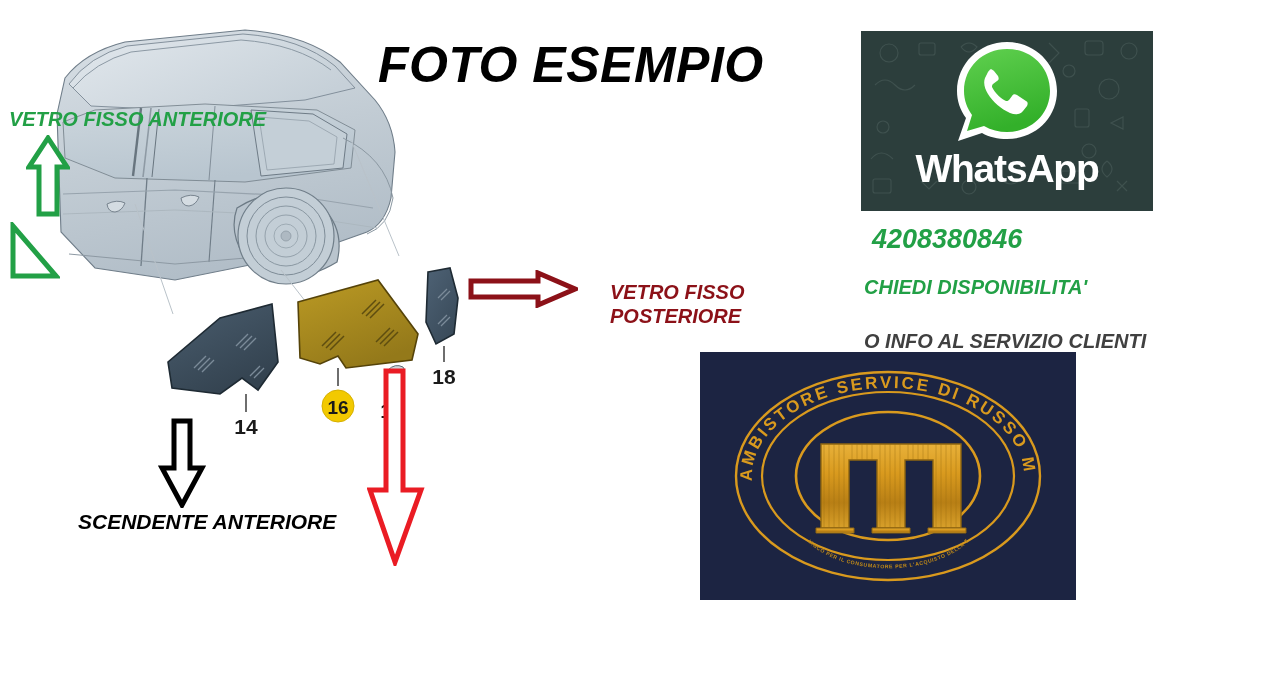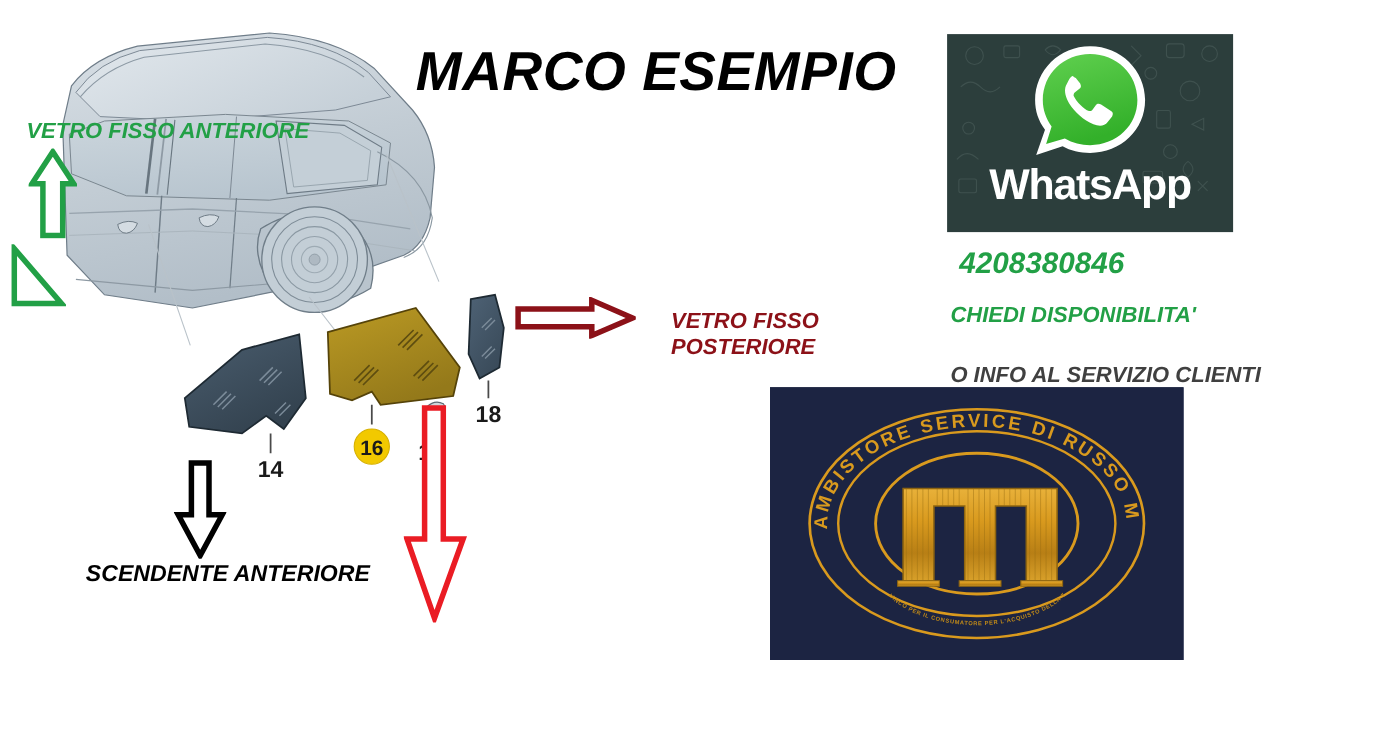--- a/index.html
+++ b/index.html
@@ -38,21 +38,21 @@
   }
 
   
   .label-text {
     font-weight: bold;
     font-style: italic;
     white-space: nowrap;
     line-height: 1.18;
   }
   #label-vetro-fisso-anteriore {
-    left: 24px; top: 108px;
+    left: 9px; top: 108px;
     font-size: 20px;
     color: #22A046;
   }
   #label-vetro-fisso-posteriore {
     left: 610px; top: 281px;
     font-size: 20px;
     color: #8C1118;
   }
   #label-scendente-anteriore {
     left: 78px; top: 510px;
@@ -68,21 +68,21 @@
   
   #arrow-green-up { left: 26px; top: 135px; width: 44px; height: 82px; }
   #shape-green-triangle { left: 8px; top: 222px; width: 52px; height: 58px; }
   #arrow-darkred-right { left: 468px; top: 270px; width: 110px; height: 38px; }
   #arrow-black-down { left: 158px; top: 418px; width: 48px; height: 90px; }
   #arrow-red-down { left: 367px; top: 368px; width: 58px; height: 198px; }
 
   
   #whatsapp-banner {
     left: 861px; top: 31px;
-    width: 260px; height: 180px;
+    width: 292px; height: 180px;
     background: #2C3E3C;
     overflow: hidden;
   }
   #whatsapp-banner .wa-pattern {
     position: absolute;
     inset: 0;
     opacity: 0.16;
   }
   #whatsapp-logo-mark {
     position: absolute;
@@ -260,21 +260,21 @@
       <g>
         <path d="M278 14 L300 10 L308 40 L304 76 L286 86 L276 64 Z" fill="url(#smallGlass)" stroke="#1e2a33" stroke-width="1.6"></path>
         <path d="M288 40 l9 -9 M291 42 l9 -9" stroke="#7b8b99" stroke-width="1.3" fill="none"></path>
         <path d="M288 66 l9 -9 M291 68 l9 -9" stroke="#7b8b99" stroke-width="1.3" fill="none"></path>
         <path d="M294 88 L294 104" stroke="#4a4a4a" stroke-width="1.6"></path>
       </g>
       <text x="294" y="126" text-anchor="middle" font-family="Liberation Sans, sans-serif" font-size="21" font-weight="bold" fill="#1a1a1a">18</text>
     </svg>
   </div>
 
-  <div id="title" class="abs">MARCO ESEMPIO</div>
+  <div id="title" class="abs">FOTO ESEMPIO</div>
 
   <div id="arrow-green-up" class="abs">
     <svg viewBox="0 0 44 82" width="44" height="82" aria-hidden="true">
       <path d="M22 3 L41 32 L31 32 L31 79 L13 79 L13 32 L3 32 Z" fill="#ffffff" stroke="#22A046" stroke-width="5" stroke-linejoin="miter"></path>
     </svg>
   </div>
 
   <div id="shape-green-triangle" class="abs">
     <svg viewBox="0 0 52 58" width="52" height="58" aria-hidden="true">
       <path d="M5 4 L5 54 L48 54 Z" fill="#ffffff" stroke="#22A046" stroke-width="5" stroke-linejoin="miter"></path>

